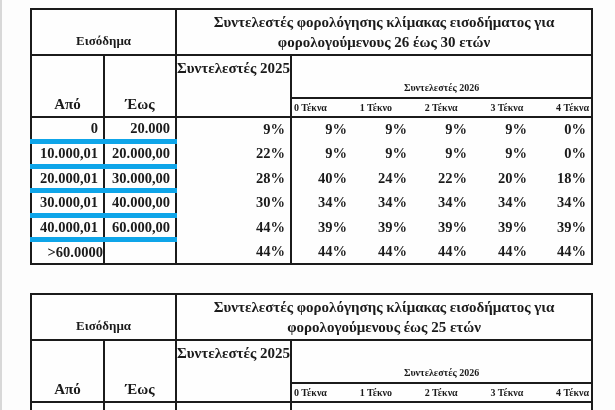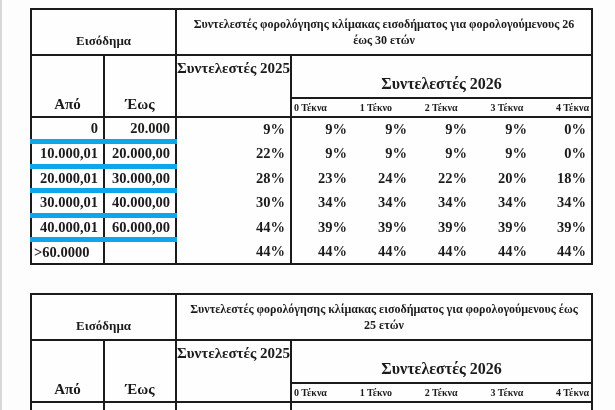--- a/index.html
+++ b/index.html
@@ -42,44 +42,44 @@
   .bb  { border-bottom: 2px solid #1b1b1b; }
   
   .sep { border-top: 5px solid #0ea5e9; }
 
   .c-income {
     text-align: center; vertical-align: bottom;
     padding-bottom: 5px; font-size: 13px;
   }
   .c-title {
     text-align: center; vertical-align: middle;
-    font-size: 12px; line-height: 1.35; padding: 1px 6px;
+    font-size: 15px; line-height: 1.35; padding: 1px 6px;
   }
   .c-fromto {
     text-align: center; vertical-align: bottom;
     padding-bottom: 3px; font-size: 15px;
   }
   .c-2025h {
     text-align: center; vertical-align: top;
     padding-top: 3px; font-size: 15px; line-height: 1.3; margin-left: 44px;
   }
   .c-2026h {
     text-align: center; vertical-align: bottom;
-    padding-bottom: 4px; font-size: 16px;
+    padding-bottom: 4px; font-size: 10px;
   }
   .c-tekna { vertical-align: middle; }
   .c-tekna .spread {
     display: flex; justify-content: space-between; align-items: center;
     padding: 0 2px; font-size: 10px; white-space: nowrap;
   }
   .dcell {
     text-align: right; vertical-align: middle;
     padding-right: 5px; font-size: 14.5px; white-space: nowrap;
   }
-  .dcell.left { text-align: left; padding-left: 2px; padding-right: 0; }
+  .dcell.left { text-align: right; padding-left: 2px; padding-right: 0; }
 
   tr.rh1   { height: 46px; }
   tr.rh2a  { height: 43px; }
   tr.rh2b  { height: 19px; }
   tr.rdata { height: 24.5px; }
 </style>
 </head>
 <body>
 
 <div class="stage">
@@ -135,21 +135,21 @@
       <td class="dcell bl">9%</td>
       <td class="dcell">9%</td>
       <td class="dcell">9%</td>
       <td class="dcell">9%</td>
       <td class="dcell">0%</td>
     </tr>
     <tr class="rdata">
       <td class="dcell sep">20.000,01</td>
       <td class="dcell sep bl">30.000,00</td>
       <td class="dcell bl">28%</td>
-      <td class="dcell bl">23%</td>
+      <td class="dcell bl">40%</td>
       <td class="dcell">24%</td>
       <td class="dcell">22%</td>
       <td class="dcell">20%</td>
       <td class="dcell">18%</td>
     </tr>
     <tr class="rdata">
       <td class="dcell sep">30.000,01</td>
       <td class="dcell sep bl">40.000,00</td>
       <td class="dcell bl">30%</td>
       <td class="dcell bl">34%</td>

